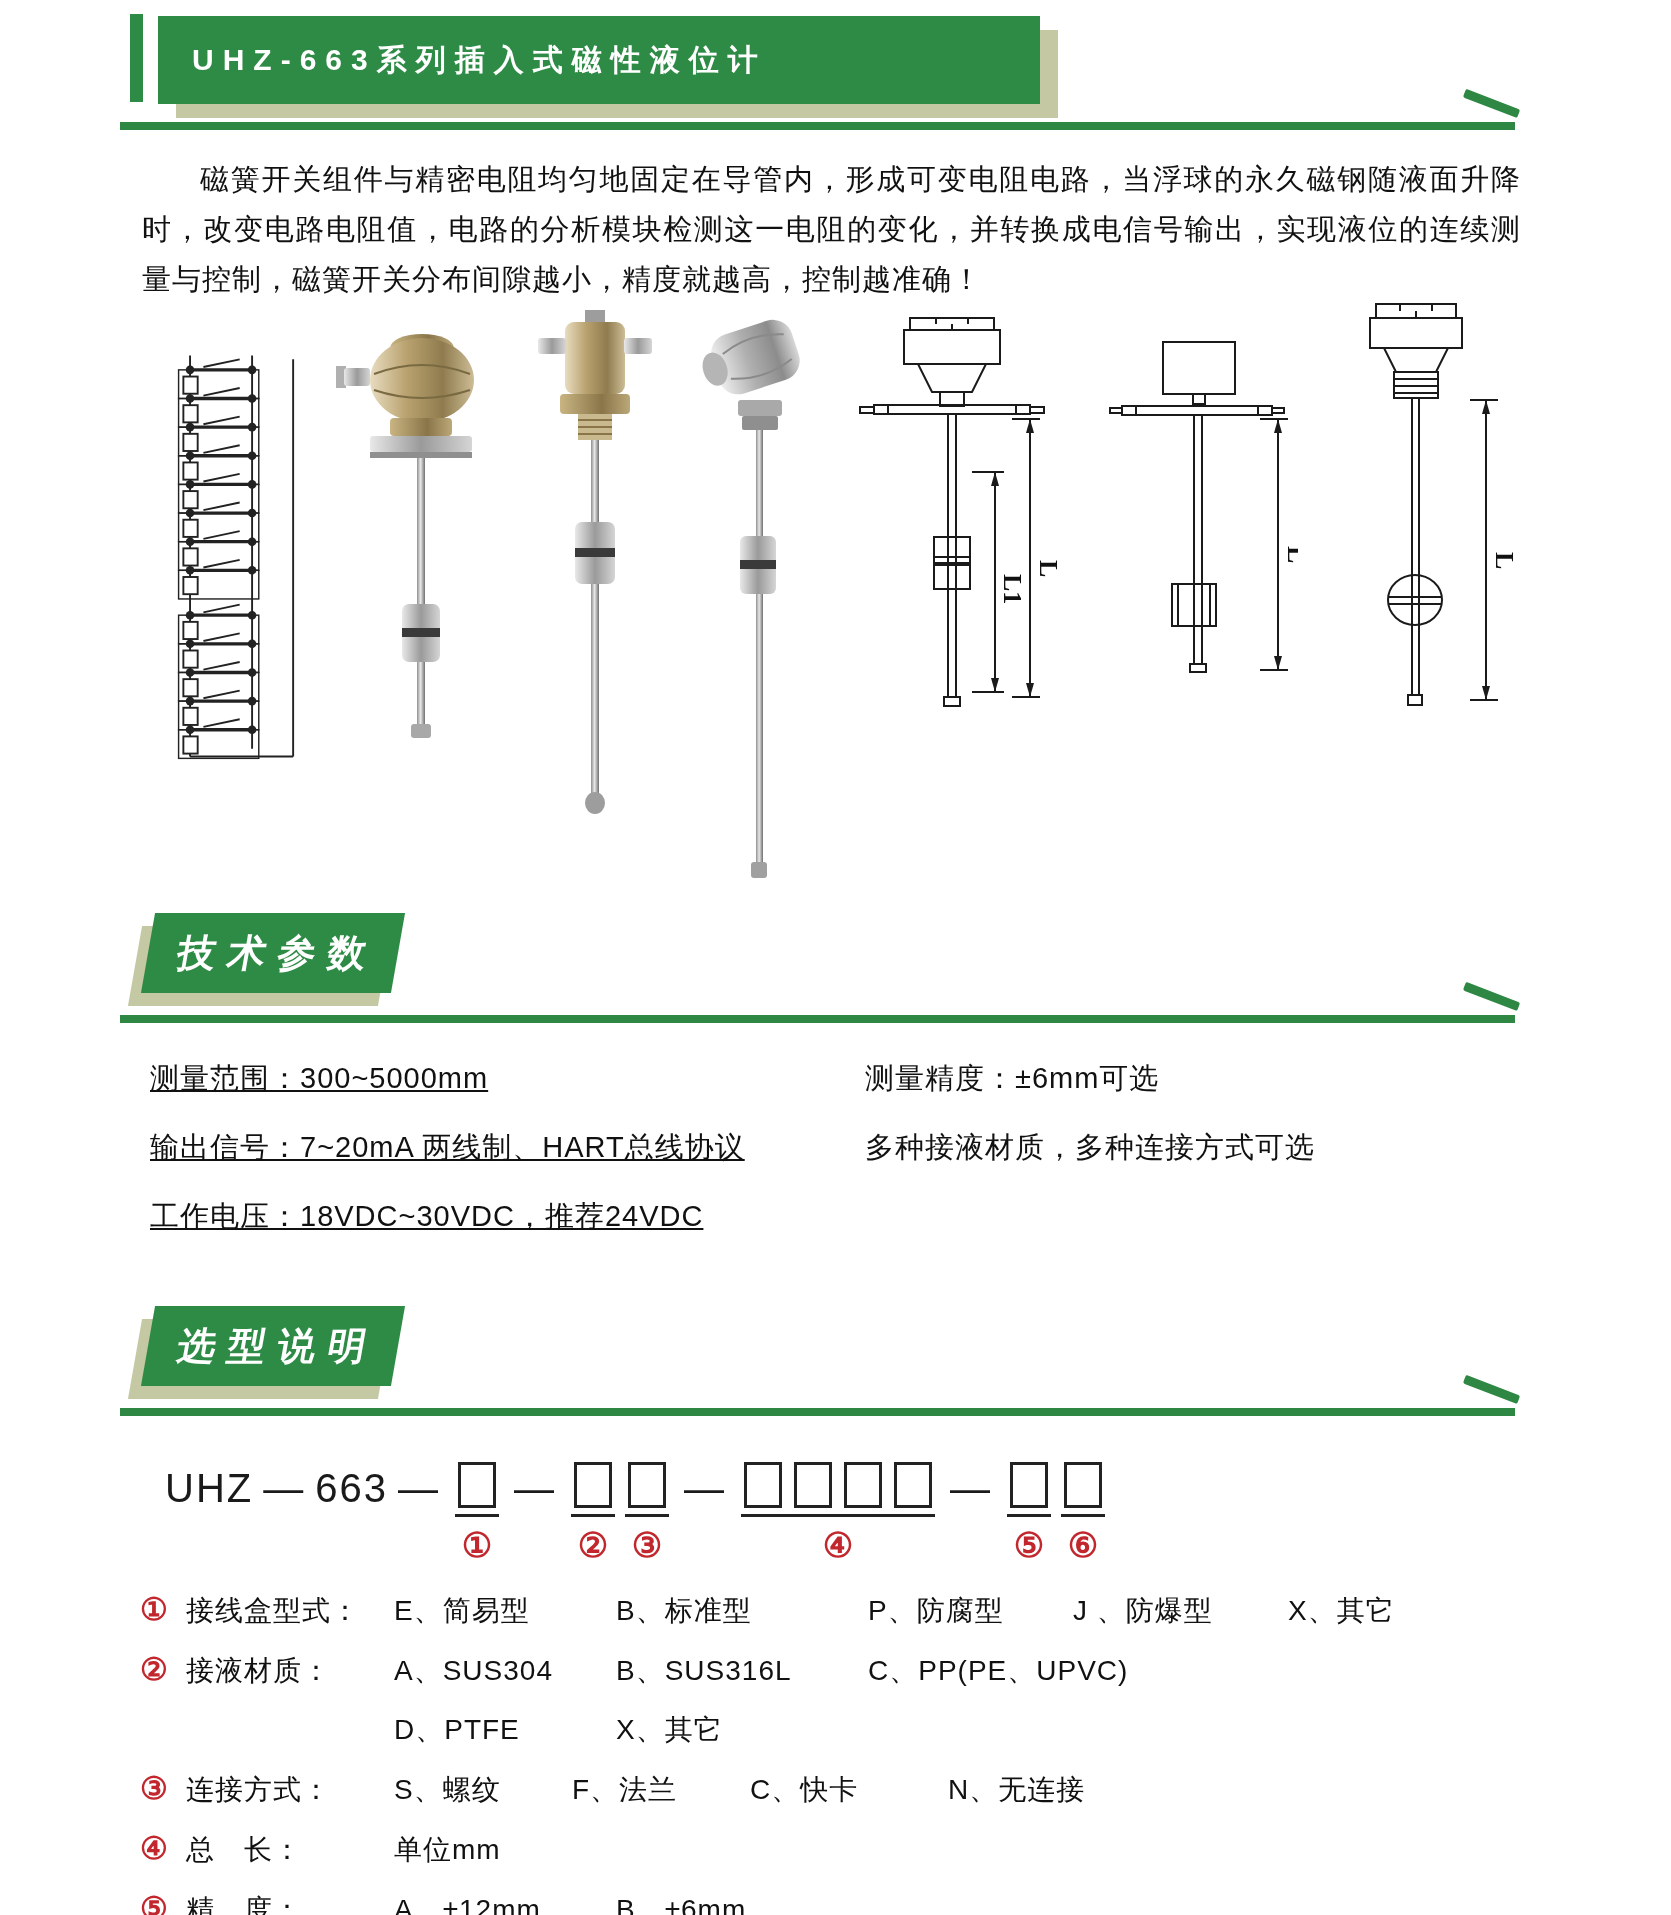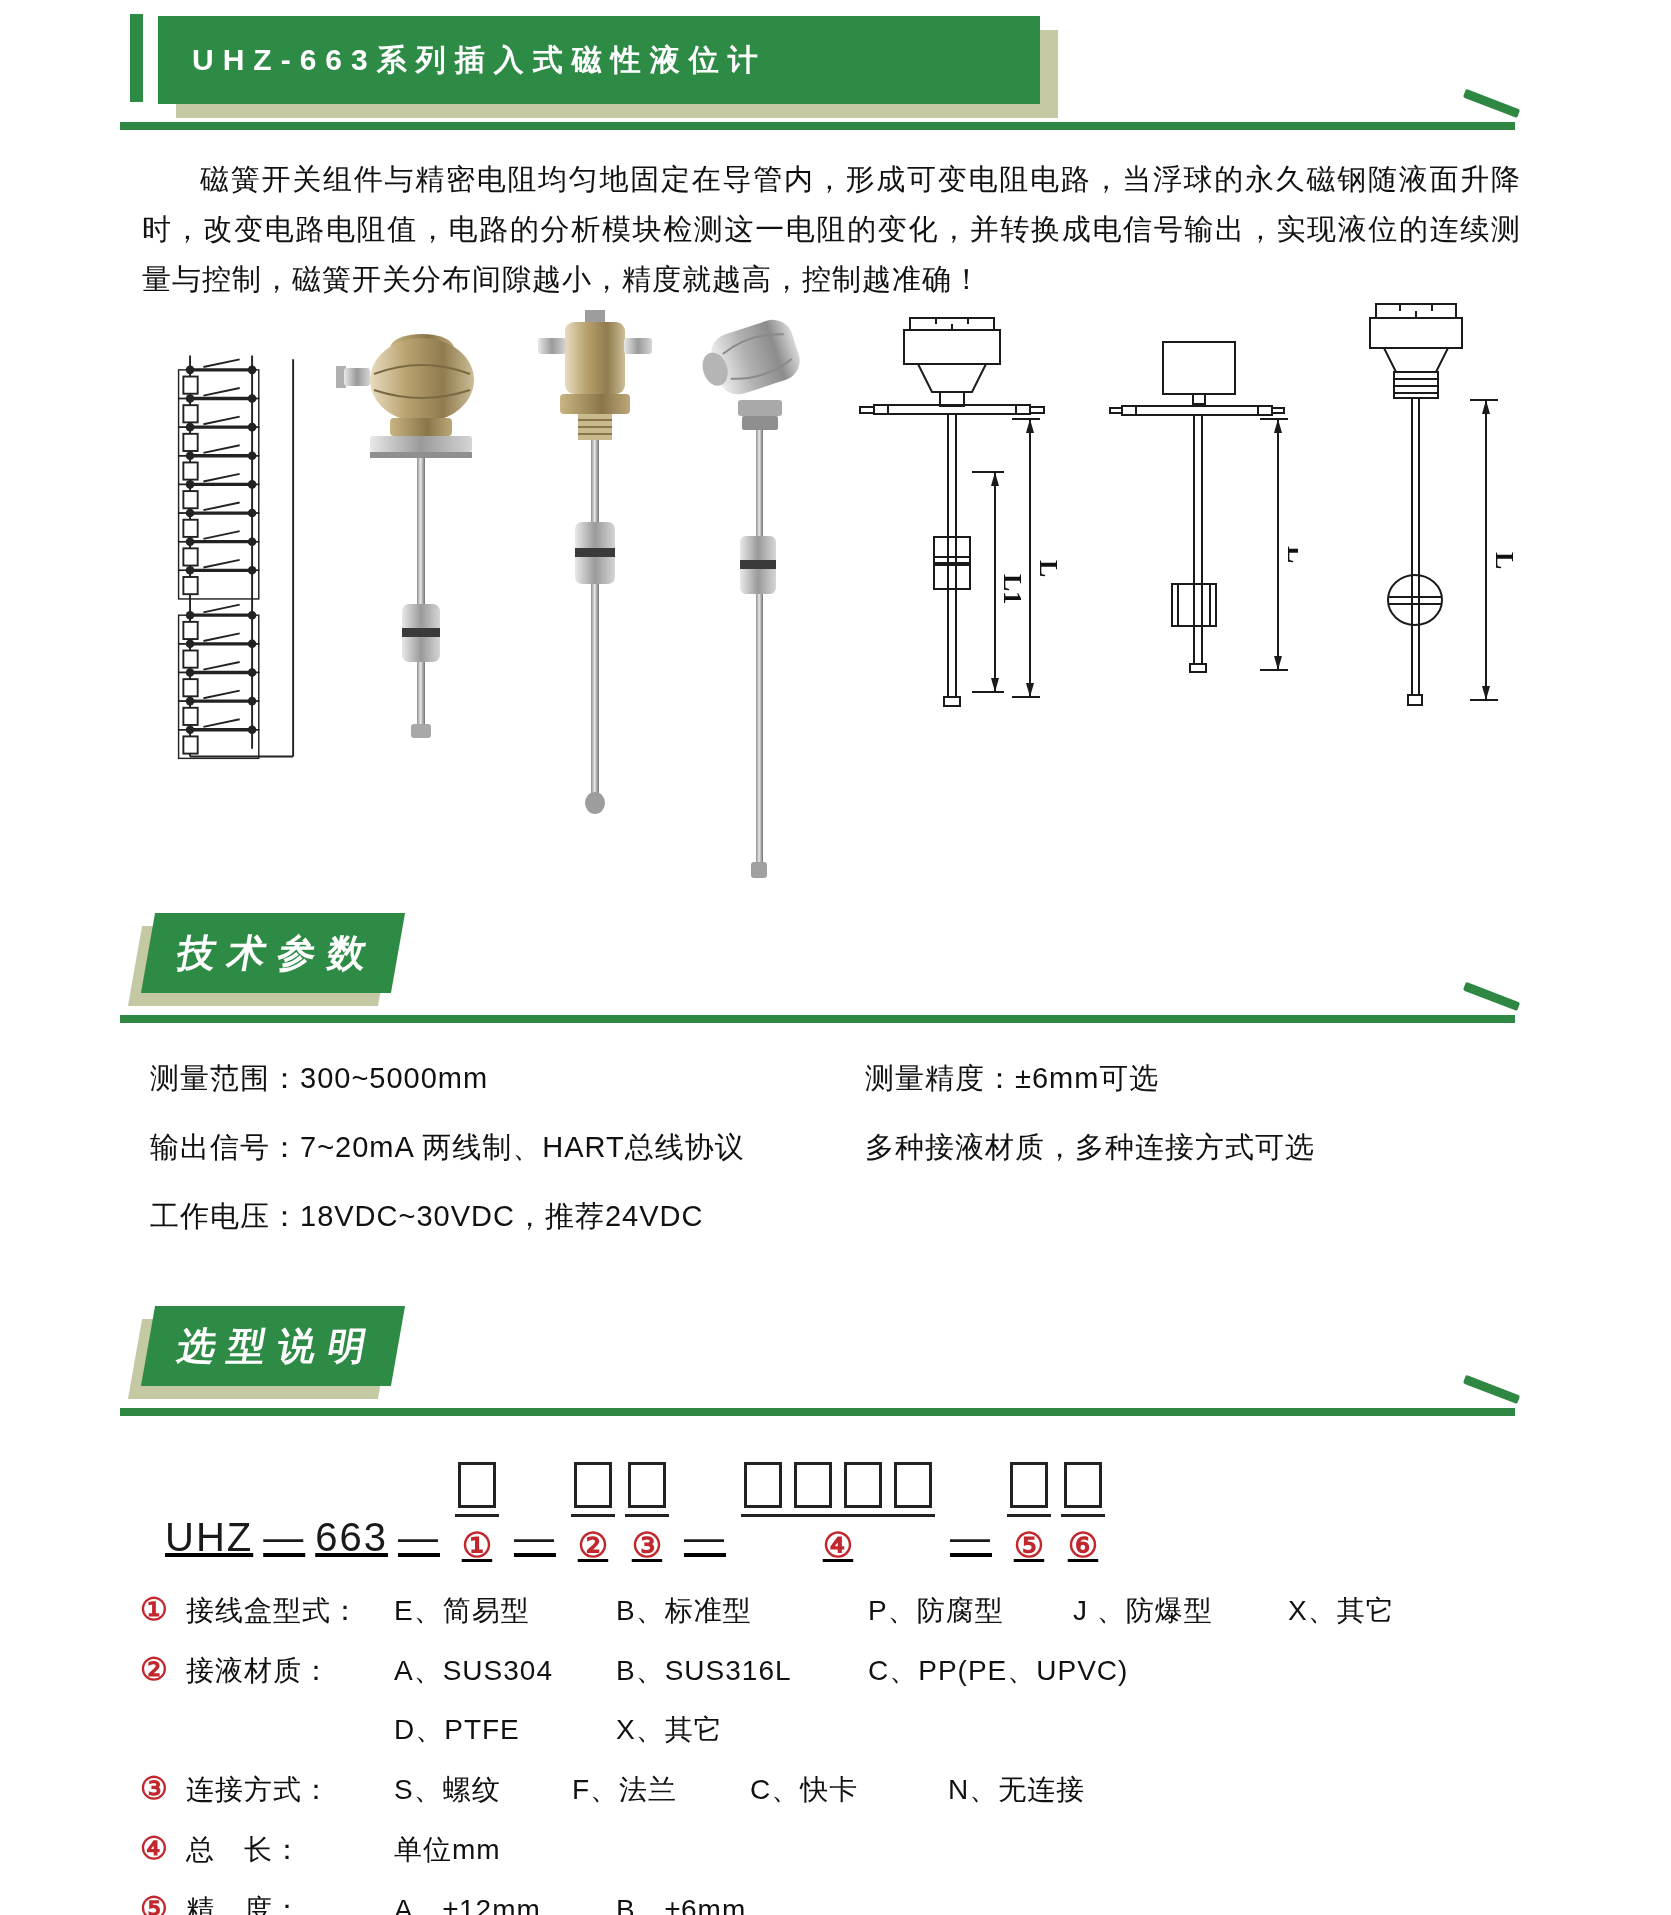--- a/index.html
+++ b/index.html
@@ -30,25 +30,25 @@
   
   .sec-head { position:relative; width:250px; height:80px; margin-left:148px; }
   .sec-shadow { position:absolute; inset:0; background:#c5c9a3; transform:translate(-13px,13px) skewX(-10deg); }
   .sec-face { position:absolute; inset:0; background:#2E8B46; transform:skewX(-10deg); color:#fff;
               font-size:38px; font-weight:bold; letter-spacing:12px; text-align:center; line-height:80px;
               padding-left:10px; white-space:nowrap; }
   .rule-sec { margin-top:22px; }
 
   
   .specs { display:flex; margin:36px 0 0 150px; font-size:29px; color:#111; letter-spacing:1px; }
-  .specs-col-left { width:715px; }
+  .specs-col-left { width:715px;text-decoration:underline; }
   .spec-line { margin-bottom:29px; white-space:nowrap; }
 
   
-  .code-line { display:flex; align-items:flex-end; margin:46px 0 16px 165px;text-decoration:underline; }
+  .code-line { display:flex; align-items:flex-start; margin:46px 0 16px 165px; }
   .code-text, .code-dash { font-size:40px; line-height:52px; color:#1a1a1a; letter-spacing:2px; white-space:pre; }
   .code-dash { margin:0 10px; }
   .unit { display:flex; flex-direction:column; align-items:center; margin:0 5px; }
   .boxwrap { display:flex; gap:12px; padding:0 3px 6px 3px; border-bottom:3px solid #222; }
   .cbox { display:block; width:38px; height:46px; border:3px solid #222; background:#fff; }
   .callout { margin-top:10px; font-size:34px; line-height:36px; color:#C1272D; font-weight:bold; }
 
   
   .options { margin:28px 0 0 140px; }
   .opt-row { display:flex; align-items:baseline; font-size:28px; color:#111; margin-bottom:21px; white-space:nowrap; }

